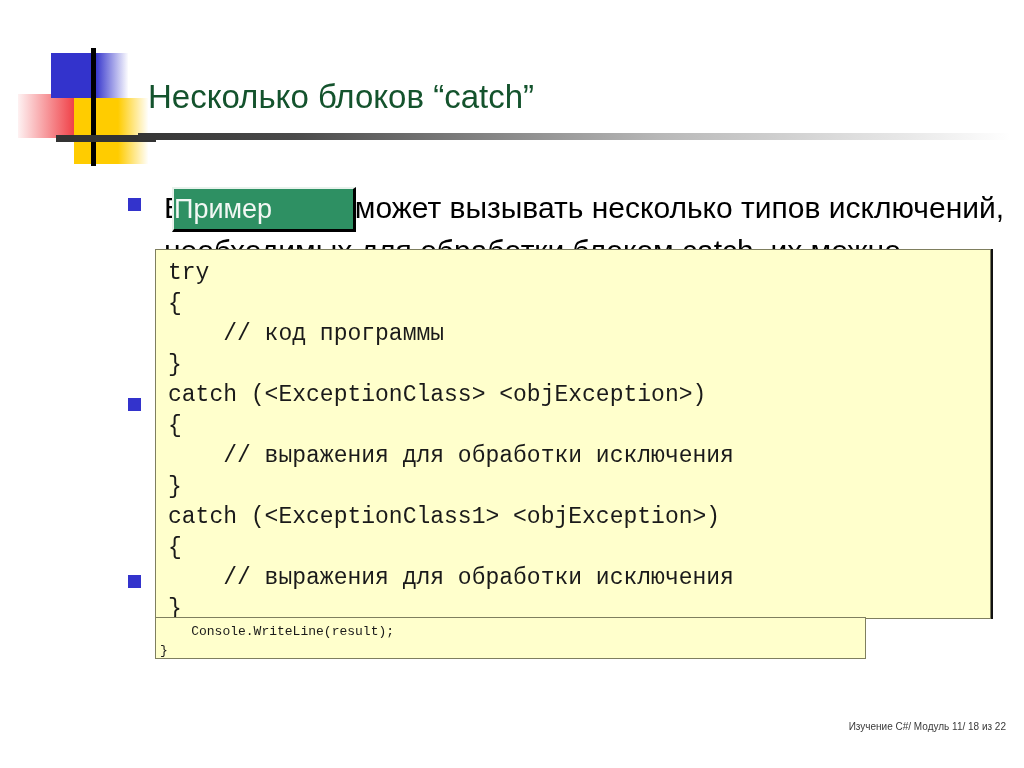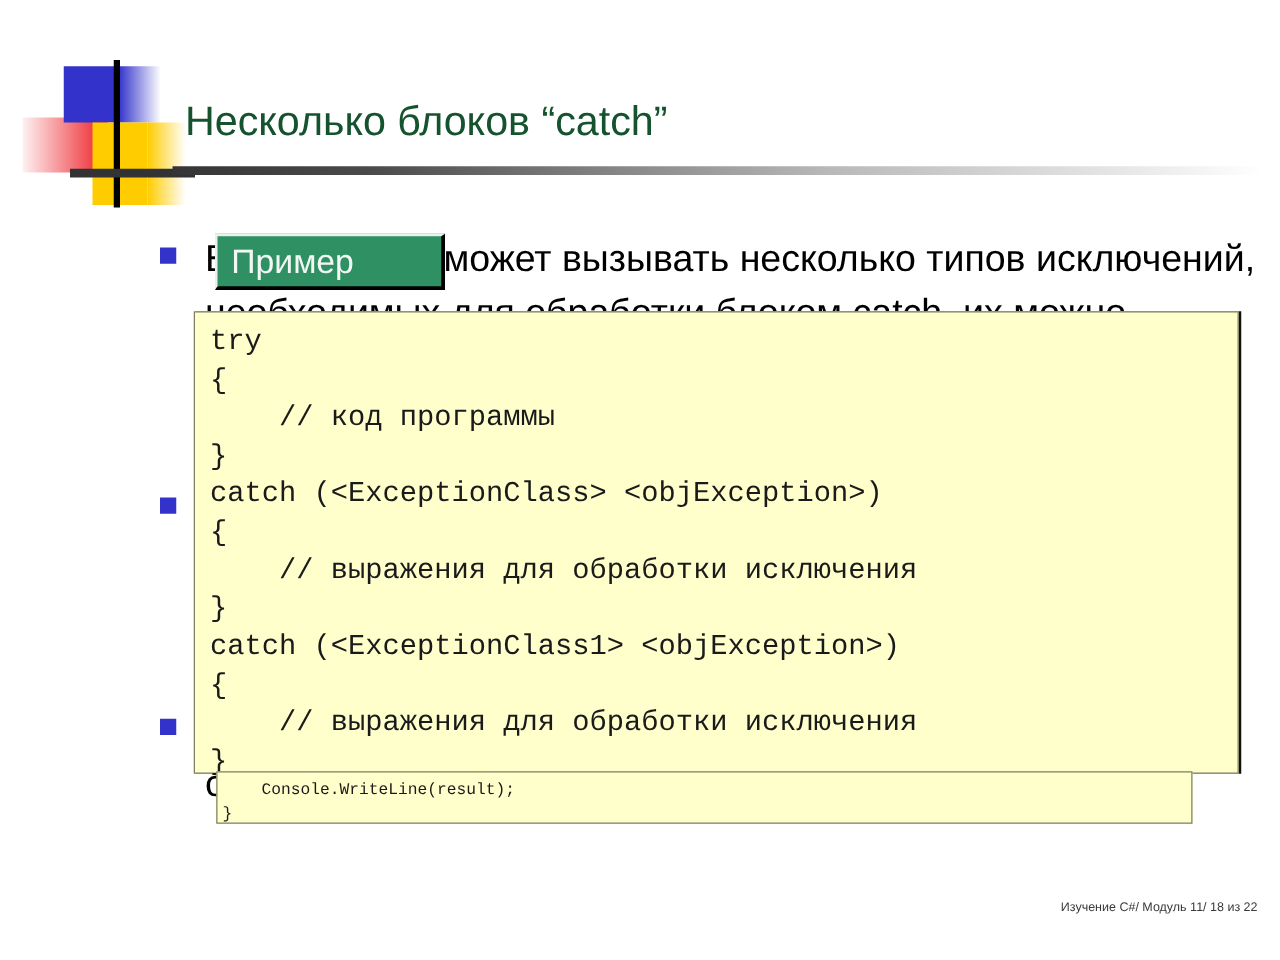--- a/index.html
+++ b/index.html
@@ -172,21 +172,20 @@
     border-top: 2px solid #e8f2ec;
     border-left: 2px solid #e8f2ec;
     border-right: 3px solid #000000;
     border-bottom: 3px solid #000000;
     box-sizing: border-box;
     color: #f2f7f4;
     font-size: 27px;
     font-family: "Liberation Sans", sans-serif;
     display: flex;
     align-items: center;
-    padding-left: 11px;
     box-sizing: border-box;
   }
 
   
   .code-box {
     position: absolute;
     background: #ffffcc;
     border: 1px solid #7f7f5f;
     box-sizing: border-box;
   }
@@ -194,24 +193,23 @@
     left: 155px;
     top: 249px;
     width: 836px;
     height: 370px;
     padding: 8px 16px 0 12px;
     box-shadow: 2px 0 0 #111111;
   }
   #code-box-overlay {
     left: 155px;
     top: 617px;
-    width: 781px;
+    width: 711px;
     height: 42px;
     padding: 0;
-    margin-left: 18px;
   }
   .code-text {
     font-family: "Liberation Mono", "DejaVu Sans Mono", monospace;
     font-size: 23px;
     line-height: 30.5px;
     color: #1a1a1a;
     white-space: pre;
     margin: 0;
   }
   .code-text-small {

